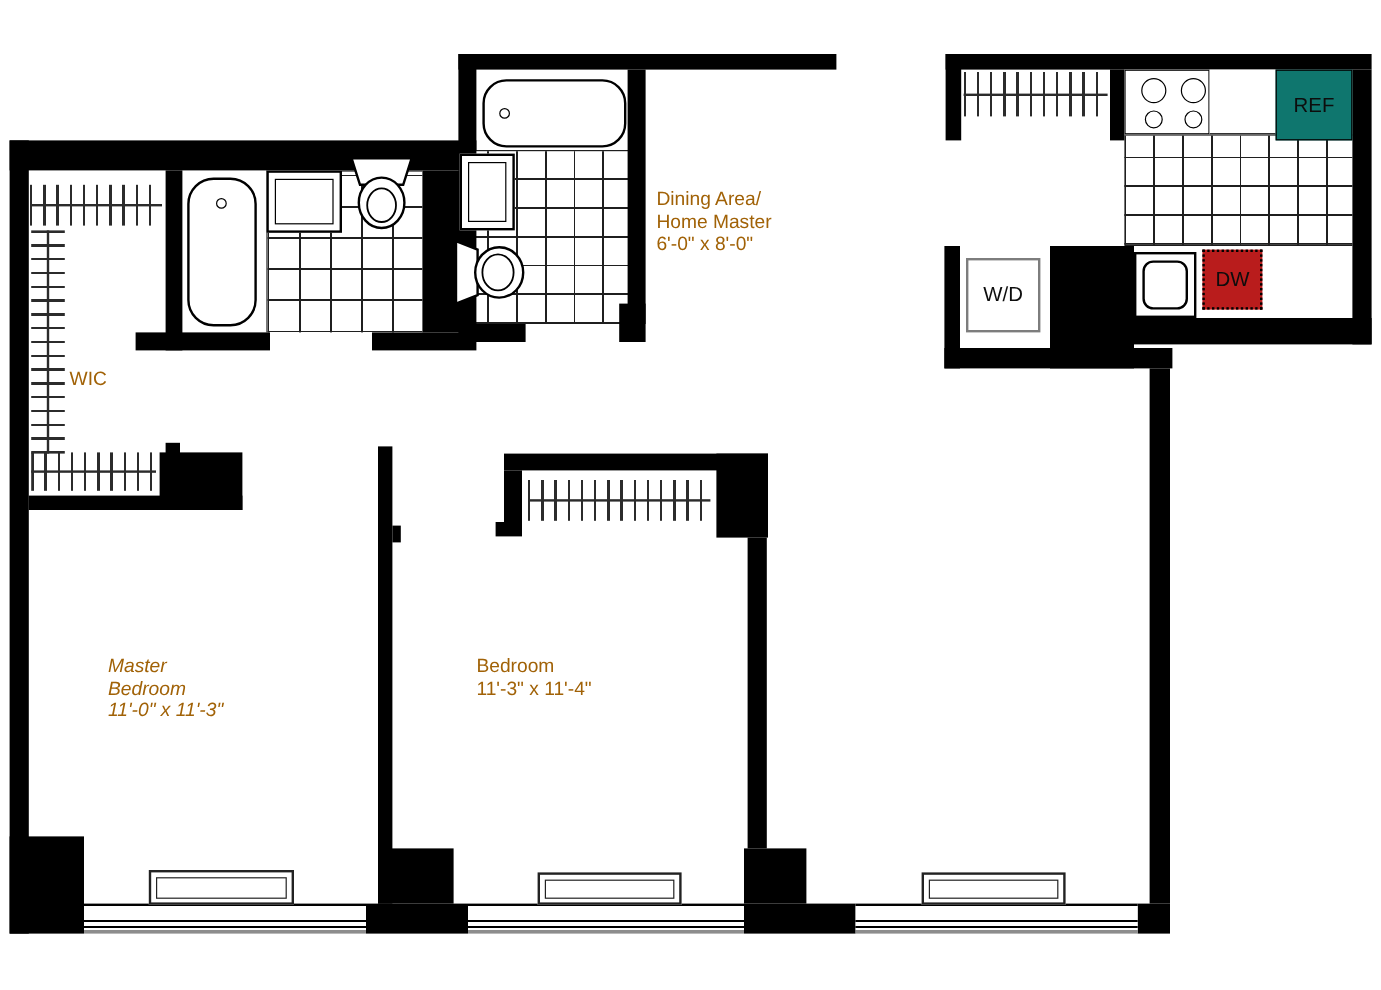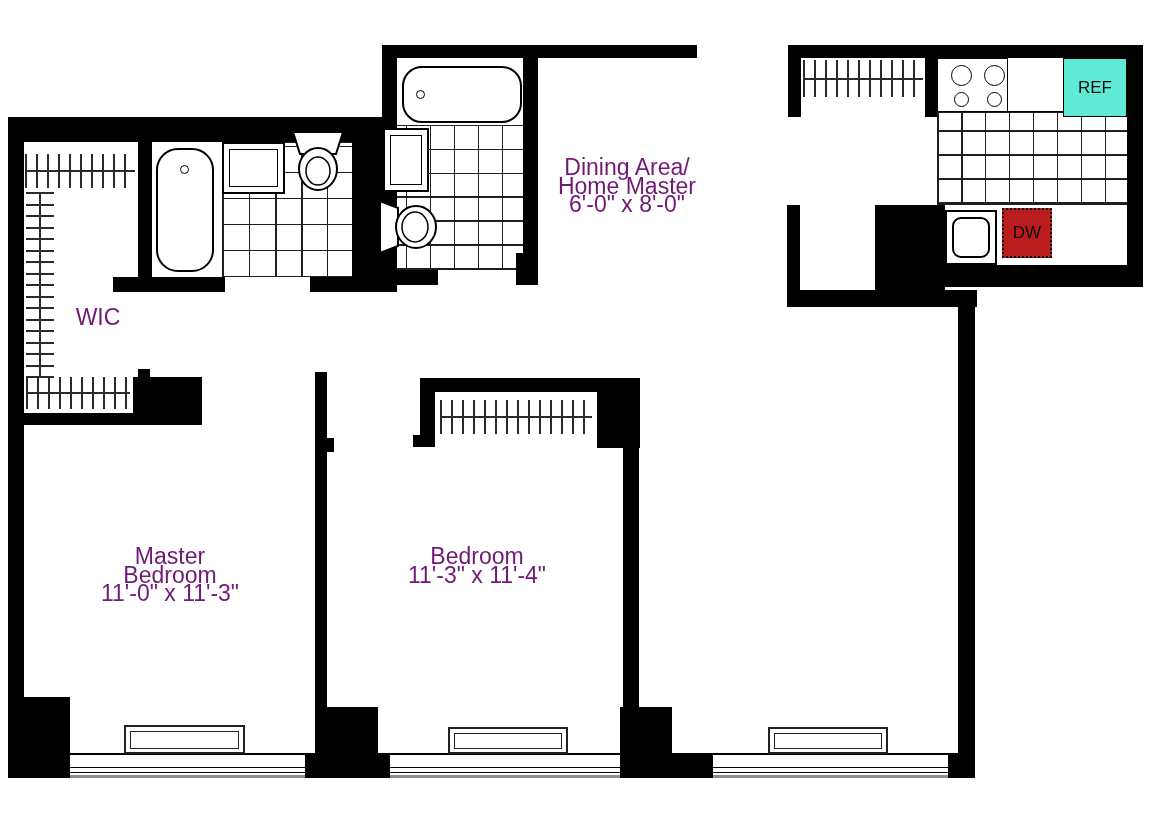--- a/index.html
+++ b/index.html
@@ -26,22 +26,22 @@
   .win{position:absolute;box-sizing:border-box;height:25px;
       border-top:2px solid #000;border-bottom:3px solid #8d8d8d;
       background:linear-gradient(to bottom,#fff 0 12px,#000 12px 13.5px,#fff 13.5px 17px,#000 17px 18.5px,#fff 18.5px);}
   .radiator{position:absolute;box-sizing:border-box;background:#fff;border:2px solid #222;}
   .radiator-inner{position:absolute;left:4px;right:4px;top:4px;bottom:3px;
       box-sizing:border-box;border:1.5px solid #222;background:#fff;}
   .tub{position:absolute;box-sizing:border-box;background:#fff;border:2px solid #000;}
   .drain{position:absolute;width:9px;height:9px;border:1.5px solid #000;border-radius:50%;
       box-sizing:border-box;background:#fff;}
   .burner{position:absolute;box-sizing:border-box;border:1.5px solid #000;border-radius:50%;background:#fff;}
-  .label{position:absolute;color:#701a75;font-size:23px;line-height:18.5px;
-      text-align:center;white-space:nowrap;}
+  .label{position:absolute;color:#a16207;font-size:16px;line-height:18.5px;
+      text-align:left;white-space:nowrap;}
   .appl-label{display:flex;align-items:center;justify-content:center;
       color:#0d0d0d;font-size:17px;}
   svg{position:absolute;overflow:visible;}
 </style>
 </head>
 <body>
 
 <div class="plan">
 
   <div class="tiles" style="left:222px;top:142px;width:130px;height:135px;border-top:1.5px solid #1f1f1f;border-left:1.5px solid #1f1f1f;"></div>
@@ -115,28 +115,31 @@
     <ellipse cx="36" cy="29" rx="13" ry="15" fill="#fff" stroke="#000" stroke-width="1.5"></ellipse>
   </svg>
 
   <div class="abs" style="left:937px;top:58px;width:71px;height:54px;background:#fff;border:1.5px solid #000;">
     <div class="burner" style="left:13px;top:6px;width:21px;height:21px;"></div>
     <div class="burner" style="left:46px;top:6px;width:21px;height:21px;"></div>
     <div class="burner" style="left:16px;top:33px;width:15px;height:15px;"></div>
     <div class="burner" style="left:49px;top:33px;width:15px;height:15px;"></div>
   </div>
   <div class="abs" style="left:1008px;top:58px;width:55px;height:54px;background:#fff;border-bottom:1.5px solid #000;"></div>
-  <div class="abs appl-label" style="left:1063px;top:58px;width:64px;height:59px;background:#5eead4;border:1.5px solid #000;">
+  <div class="abs appl-label" style="left:1063px;top:58px;width:64px;height:59px;background:#0f766e;border:1.5px solid #000;">
     <span>REF</span>
   </div>
   <div class="box" style="left:945px;top:210px;width:52px;height:55px;">
     <div class="box-inner" style="border-width:2px;border-radius:9px;"></div>
   </div>
   <div class="abs appl-label" style="left:1002px;top:208px;width:50px;height:50px;background:#b91c1c;border:2px dotted #000;">
     <span>DW</span>
+  </div>
+  <div class="abs appl-label" style="left:805px;top:215px;width:62px;height:62px;background:#fff;border:2px solid #7d7d7d;">
+    <span>W/D</span>
   </div>
 
   <div class="win" style="left:70px;top:753px;width:235px;"></div>
   <div class="win" style="left:390px;top:753px;width:230px;"></div>
   <div class="win" style="left:713px;top:753px;width:235px;"></div>
 
   <div class="radiator" style="left:124px;top:725px;width:121px;height:29px;">
     <div class="radiator-inner"></div>
   </div>
   <div class="radiator" style="left:448px;top:727px;width:120px;height:27px;">
@@ -147,21 +150,21 @@
   </div>
 
   <div class="label" style="left:58px;top:308px;width:80px;">WIC</div>
 
   <div class="label" style="left:547px;top:158px;width:160px;">
     <div>Dining Area/</div>
     <div>Home Master</div>
     <div>6'-0" x 8'-0"</div>
   </div>
 
-  <div class="label" style="left:90px;top:547px;width:160px;">
+  <div class="label" style="left:90px;top:547px;width:160px;font-style:italic;">
     <div>Master</div>
     <div>Bedroom</div>
     <div>11'-0" x 11'-3"</div>
   </div>
 
   <div class="label" style="left:397px;top:547px;width:160px;">
     <div>Bedroom</div>
     <div>11'-3" x 11'-4"</div>
   </div>
 

